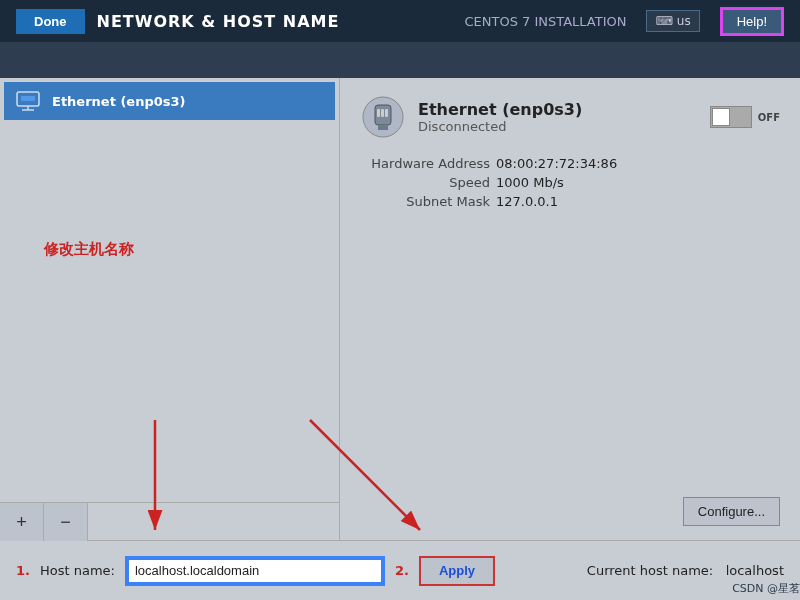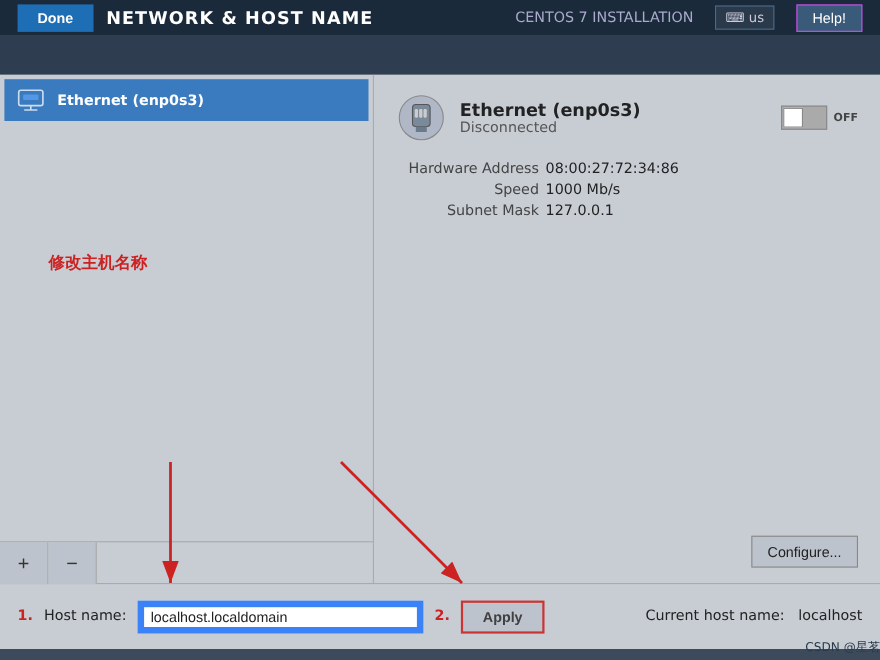--- a/index.html
+++ b/index.html
@@ -14,21 +14,21 @@
       position: relative;
     }
 
     
     .header {
       display: flex;
       justify-content: space-between;
       align-items: center;
       padding: 8px 16px;
       background: #1a2a3a;
-      height: 32px;
+      height: 42px;
     }
     .header-title {
       font-size: 16px;
       font-weight: bold;
       color: #fff;
       letter-spacing: 1px;
     }
     .header-right {
       display: flex;
       align-items: center;
@@ -39,21 +39,21 @@
       border: 1px solid #4a6a8a;
       color: #ccd;
       padding: 3px 8px;
       font-size: 12px;
       display: flex;
       align-items: center;
       gap: 4px;
     }
     .help-btn {
       background: #3a5a7a;
-      border: 1px solid #d946ef;
+      border: 3px solid #d946ef;
       color: #fff;
       padding: 4px 14px;
       cursor: pointer;
       font-size: 13px;
     }
     .done-btn {
       background: #1e6eb5;
       border: none;
       color: #fff;
       padding: 5px 18px;
@@ -240,33 +240,33 @@
     }
     .host-label {
       color: #222;
       font-size: 13px;
       white-space: nowrap;
     }
     .host-input {
       flex: 1;
       max-width: 260px;
       height: 30px;
-      border: 6px solid #3b82f6;
+      border: 4px solid #3b82f6;
       background: #fff;
       color: #222;
       font-size: 13px;
       padding: 0 6px;
       outline: none;
     }
     .apply-btn {
       background: #bdc3cc;
       border: 2px solid #cc3333;
       padding: 5px 18px;
       cursor: pointer;
-      color: #404040;
+      color: #1d4ed8;
       font-size: 13px;
       font-weight: bold;
       height: 30px;
     }
     .current-host-label {
       margin-left: auto;
       color: #222;
       font-size: 13px;
     }
     .watermark {

